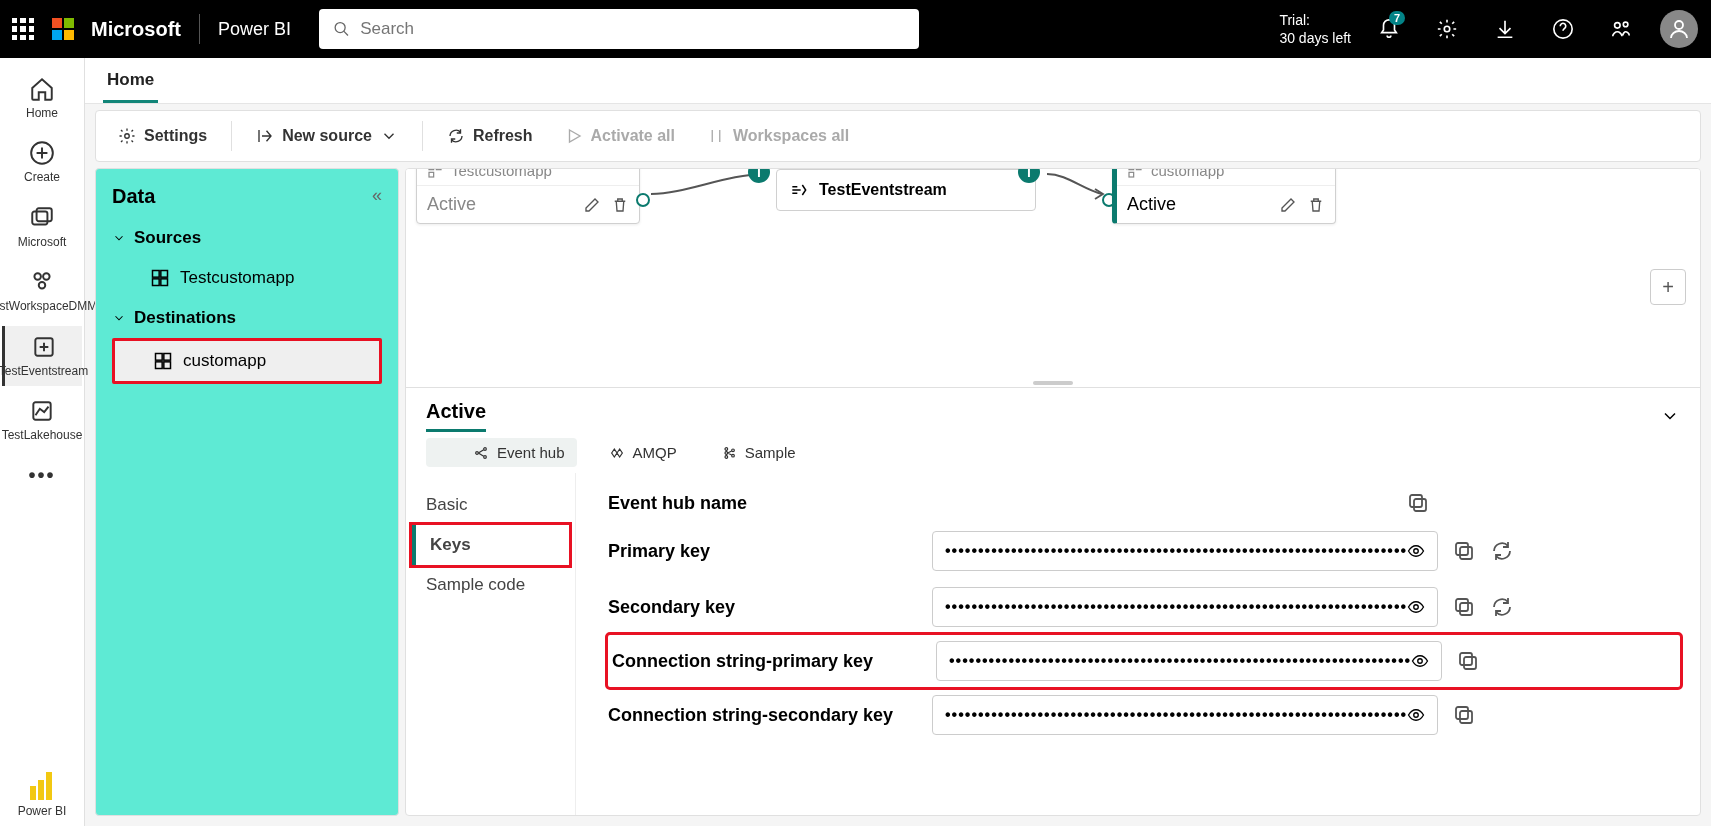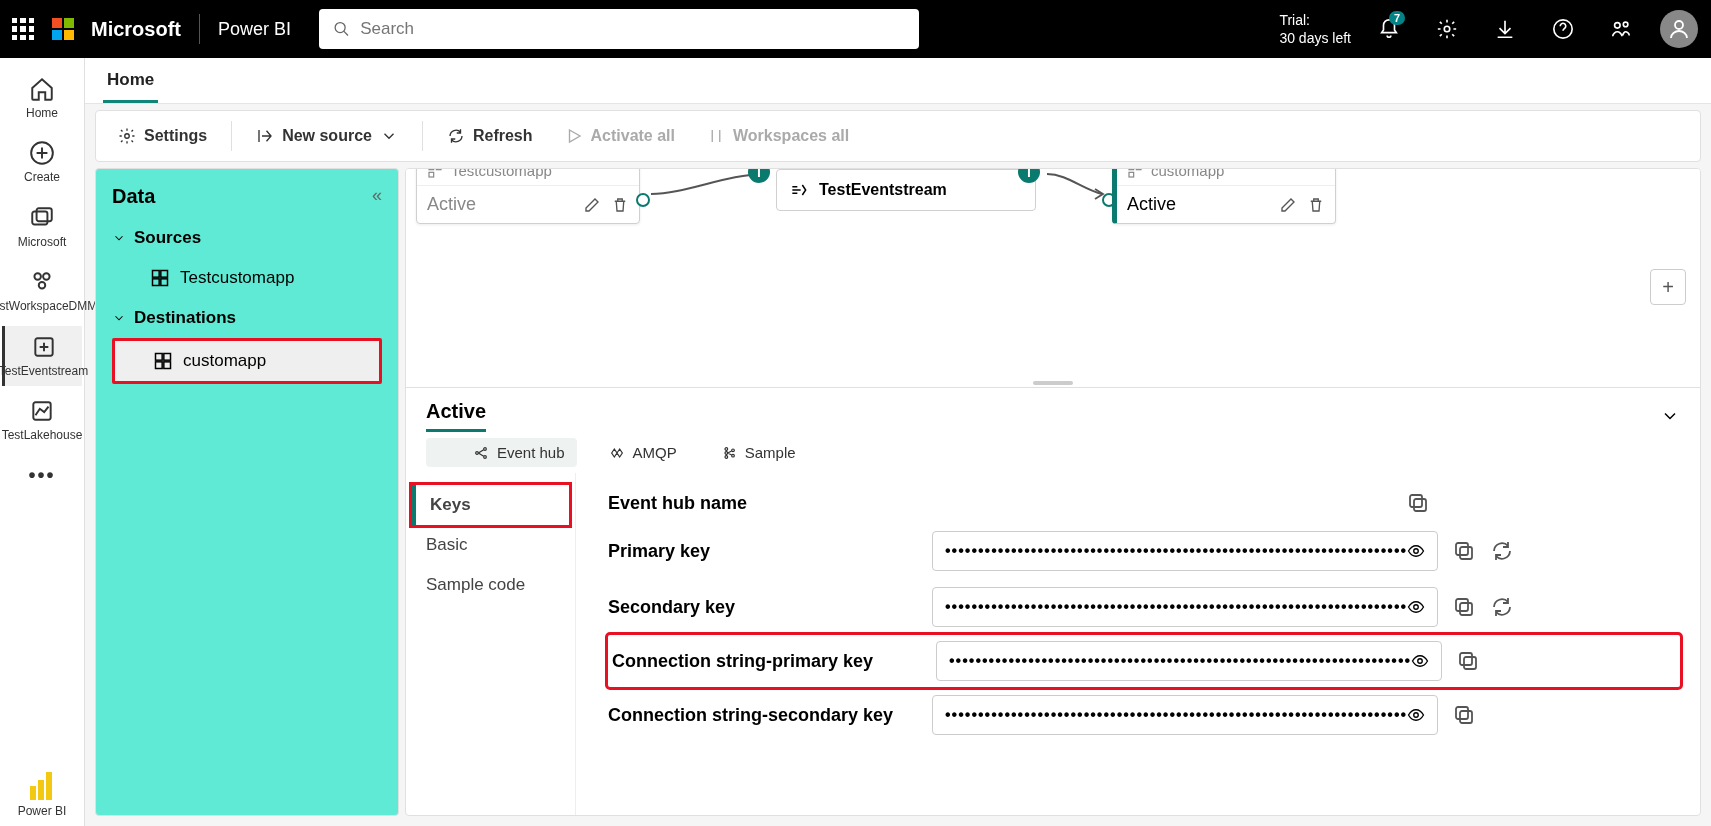--- a/index.html
+++ b/index.html
@@ -423,22 +423,22 @@
                   <circle cx="8" cy="12" r="2"></circle>
                   <circle cx="18" cy="8" r="2"></circle>
                   <circle cx="18" cy="16" r="2"></circle>
                   <path d="M10 12l6-3M10 12l6 3M8 8v2M8 14v2"></path>
                 </svg>
               <span>Sample</span>
             </div>
           </div>
           <div class="details-body">
             <div class="side-list">
+              <div class="side-item">Basic</div>
               <div class="side-item active">Keys</div>
-              <div class="side-item">Basic</div>
               <div class="side-item">Sample code</div>
             </div>
             <div class="keys-area">
               <div class="krow">
                 <div class="klabel">Event hub name</div>
                 <div style="flex:0 0 460px;"></div>
                 <div class="kicon">
                     <svg viewBox="0 0 24 24">
                       <rect x="8" y="8" width="12" height="12" rx="2"></rect>
                       <rect x="4" y="4" width="12" height="12" rx="2"></rect>

